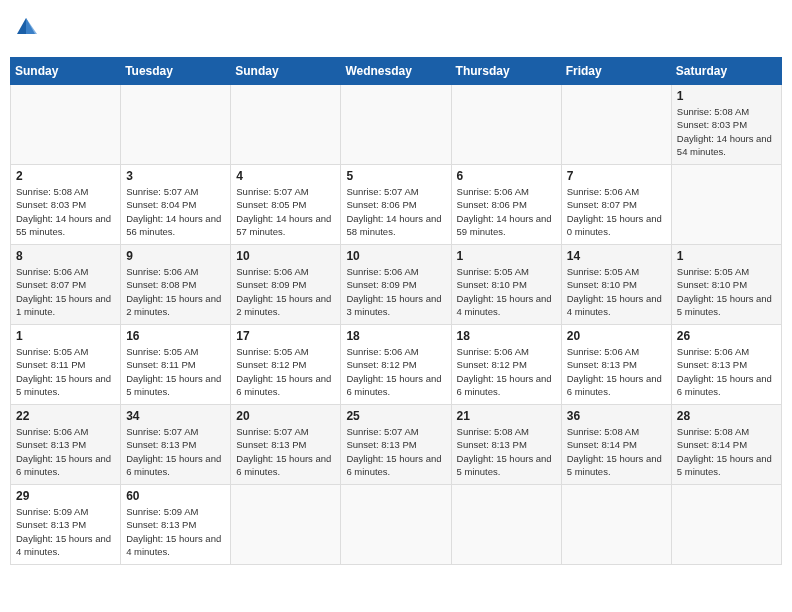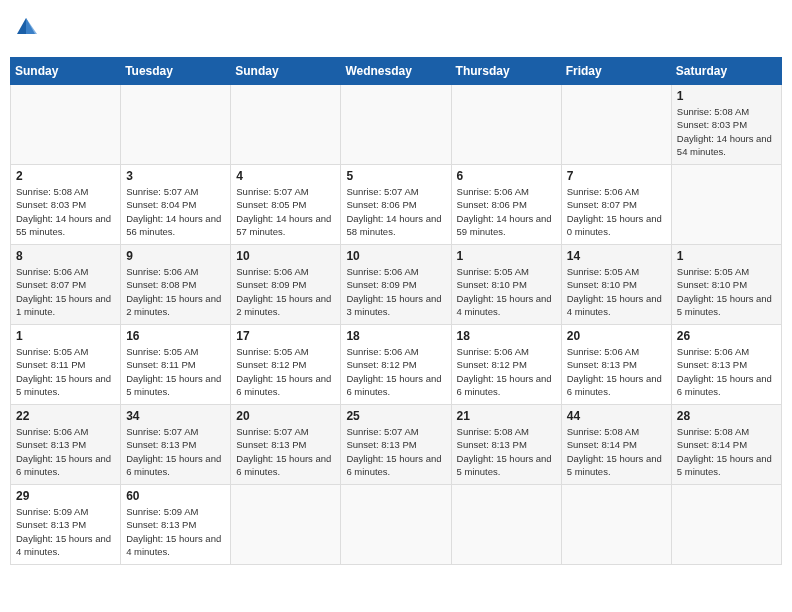--- a/index.html
+++ b/index.html
@@ -160,21 +160,21 @@
         <td><span class="day-num">18</span><span class="day-info">Sunrise: 5:06 AM<br>Sunset: 8:12 PM<br>Daylight: 15 hours and 6 minutes.</span></td>
         <td><span class="day-num">20</span><span class="day-info">Sunrise: 5:06 AM<br>Sunset: 8:13 PM<br>Daylight: 15 hours and 6 minutes.</span></td>
         <td><span class="day-num">26</span><span class="day-info">Sunrise: 5:06 AM<br>Sunset: 8:13 PM<br>Daylight: 15 hours and 6 minutes.</span></td>
       </tr>
       <tr>
         <td><span class="day-num">22</span><span class="day-info">Sunrise: 5:06 AM<br>Sunset: 8:13 PM<br>Daylight: 15 hours and 6 minutes.</span></td>
         <td><span class="day-num">34</span><span class="day-info">Sunrise: 5:07 AM<br>Sunset: 8:13 PM<br>Daylight: 15 hours and 6 minutes.</span></td>
         <td><span class="day-num">20</span><span class="day-info">Sunrise: 5:07 AM<br>Sunset: 8:13 PM<br>Daylight: 15 hours and 6 minutes.</span></td>
         <td><span class="day-num">25</span><span class="day-info">Sunrise: 5:07 AM<br>Sunset: 8:13 PM<br>Daylight: 15 hours and 6 minutes.</span></td>
         <td><span class="day-num">21</span><span class="day-info">Sunrise: 5:08 AM<br>Sunset: 8:13 PM<br>Daylight: 15 hours and 5 minutes.</span></td>
-        <td><span class="day-num">44</span><span class="day-info">Sunrise: 5:08 AM<br>Sunset: 8:14 PM<br>Daylight: 15 hours and 5 minutes.</span></td>
+        <td><span class="day-num">36</span><span class="day-info">Sunrise: 5:08 AM<br>Sunset: 8:14 PM<br>Daylight: 15 hours and 5 minutes.</span></td>
         <td><span class="day-num">28</span><span class="day-info">Sunrise: 5:08 AM<br>Sunset: 8:14 PM<br>Daylight: 15 hours and 5 minutes.</span></td>
       </tr>
       <tr>
         <td><span class="day-num">29</span><span class="day-info">Sunrise: 5:09 AM<br>Sunset: 8:13 PM<br>Daylight: 15 hours and 4 minutes.</span></td>
         <td><span class="day-num">60</span><span class="day-info">Sunrise: 5:09 AM<br>Sunset: 8:13 PM<br>Daylight: 15 hours and 4 minutes.</span></td>
         <td class="empty"></td>
         <td class="empty"></td>
         <td class="empty"></td>
         <td class="empty"></td>
         <td class="empty"></td>

